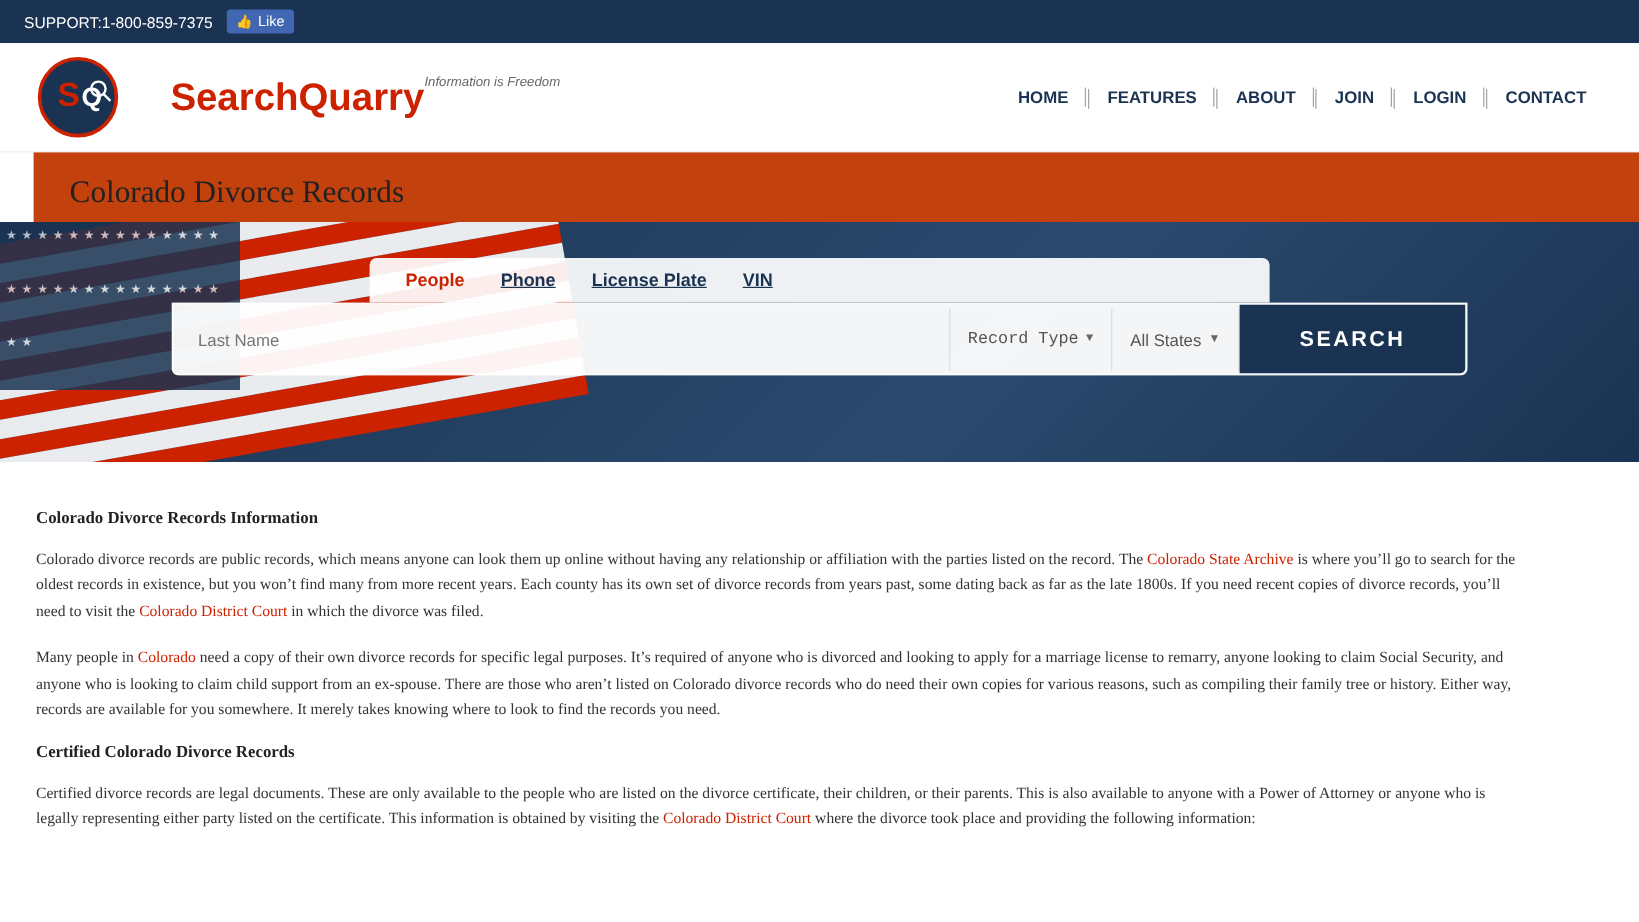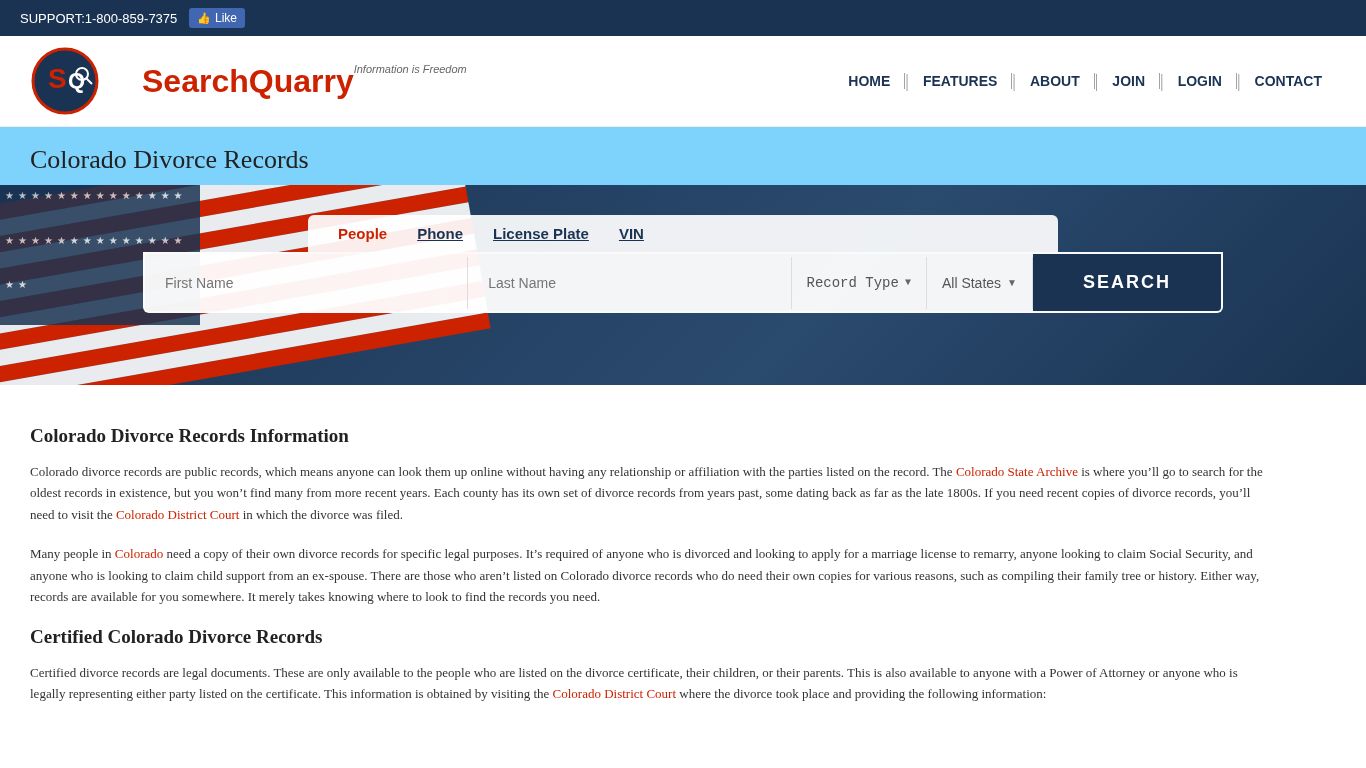--- a/index.html
+++ b/index.html
@@ -79,21 +79,22 @@
       text-decoration: none;
       padding: 0 14px;
       cursor: pointer;
       border-right: 1px solid #a3a3a3;
     }
     .nav-item:last-child { border-right: none; }
 
     
     #page-title-area {
       padding: 18px 30px 10px;
-      background: #7dd3fc;
+      background: #c2410c;
+      margin-left: 28px;
     }
     #page-title {
       font-size: 26px;
       color: #222;
       font-weight: normal;
       font-family: Georgia, serif;
     }
 
     
     #hero {
@@ -228,21 +229,21 @@
       cursor: pointer;
       border-radius: 0 0 4px 0;
     }
 
     
     #content {
       padding: 30px 30px 40px;
       max-width: 1300px;
     }
     .content-heading {
-      font-size: 19px;
+      font-size: 14px;
       color: #222;
       font-weight: bold;
       font-family: Georgia, serif;
       margin-bottom: 14px;
       margin-top: 10px;
     }
     .content-para {
       font-size: 13px;
       line-height: 1.65;
       color: #333;
@@ -357,21 +358,20 @@
   </div>
 
   <div id="search-container">
     <div id="search-tabs">
       <span class="search-tab active">People</span>
       <span class="search-tab">Phone</span>
       <span class="search-tab">License Plate</span>
       <span class="search-tab">VIN</span>
     </div>
     <div id="search-form-row">
-      <input class="search-field" type="text" placeholder="First Name" style="">
       <input class="search-field" type="text" placeholder="Last Name" style="">
       <div id="record-type-dropdown">
         <span>Record Type</span>
         <span class="dropdown-arrow">▼</span>
       </div>
       <div id="states-dropdown">
         <span>All States</span>
         <span class="dropdown-arrow">▼</span>
       </div>
       <button id="search-btn">SEARCH</button>

